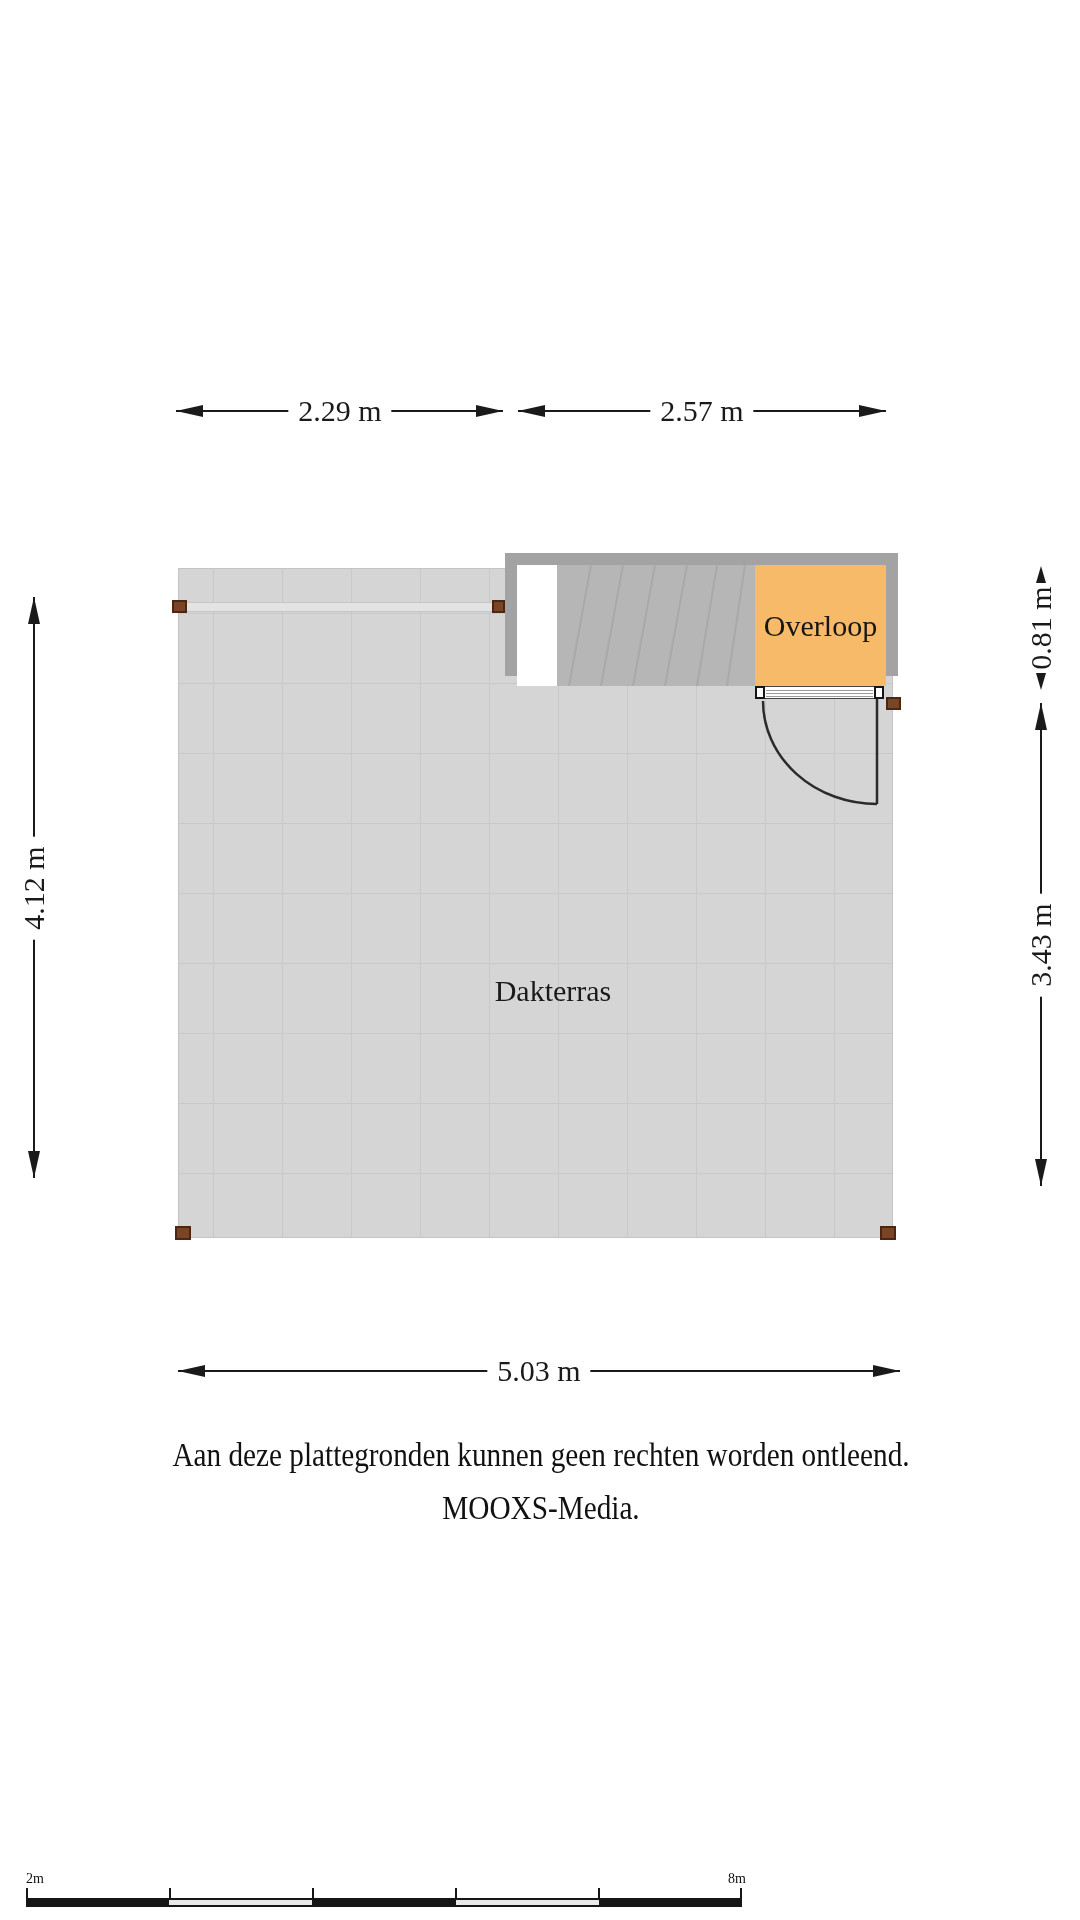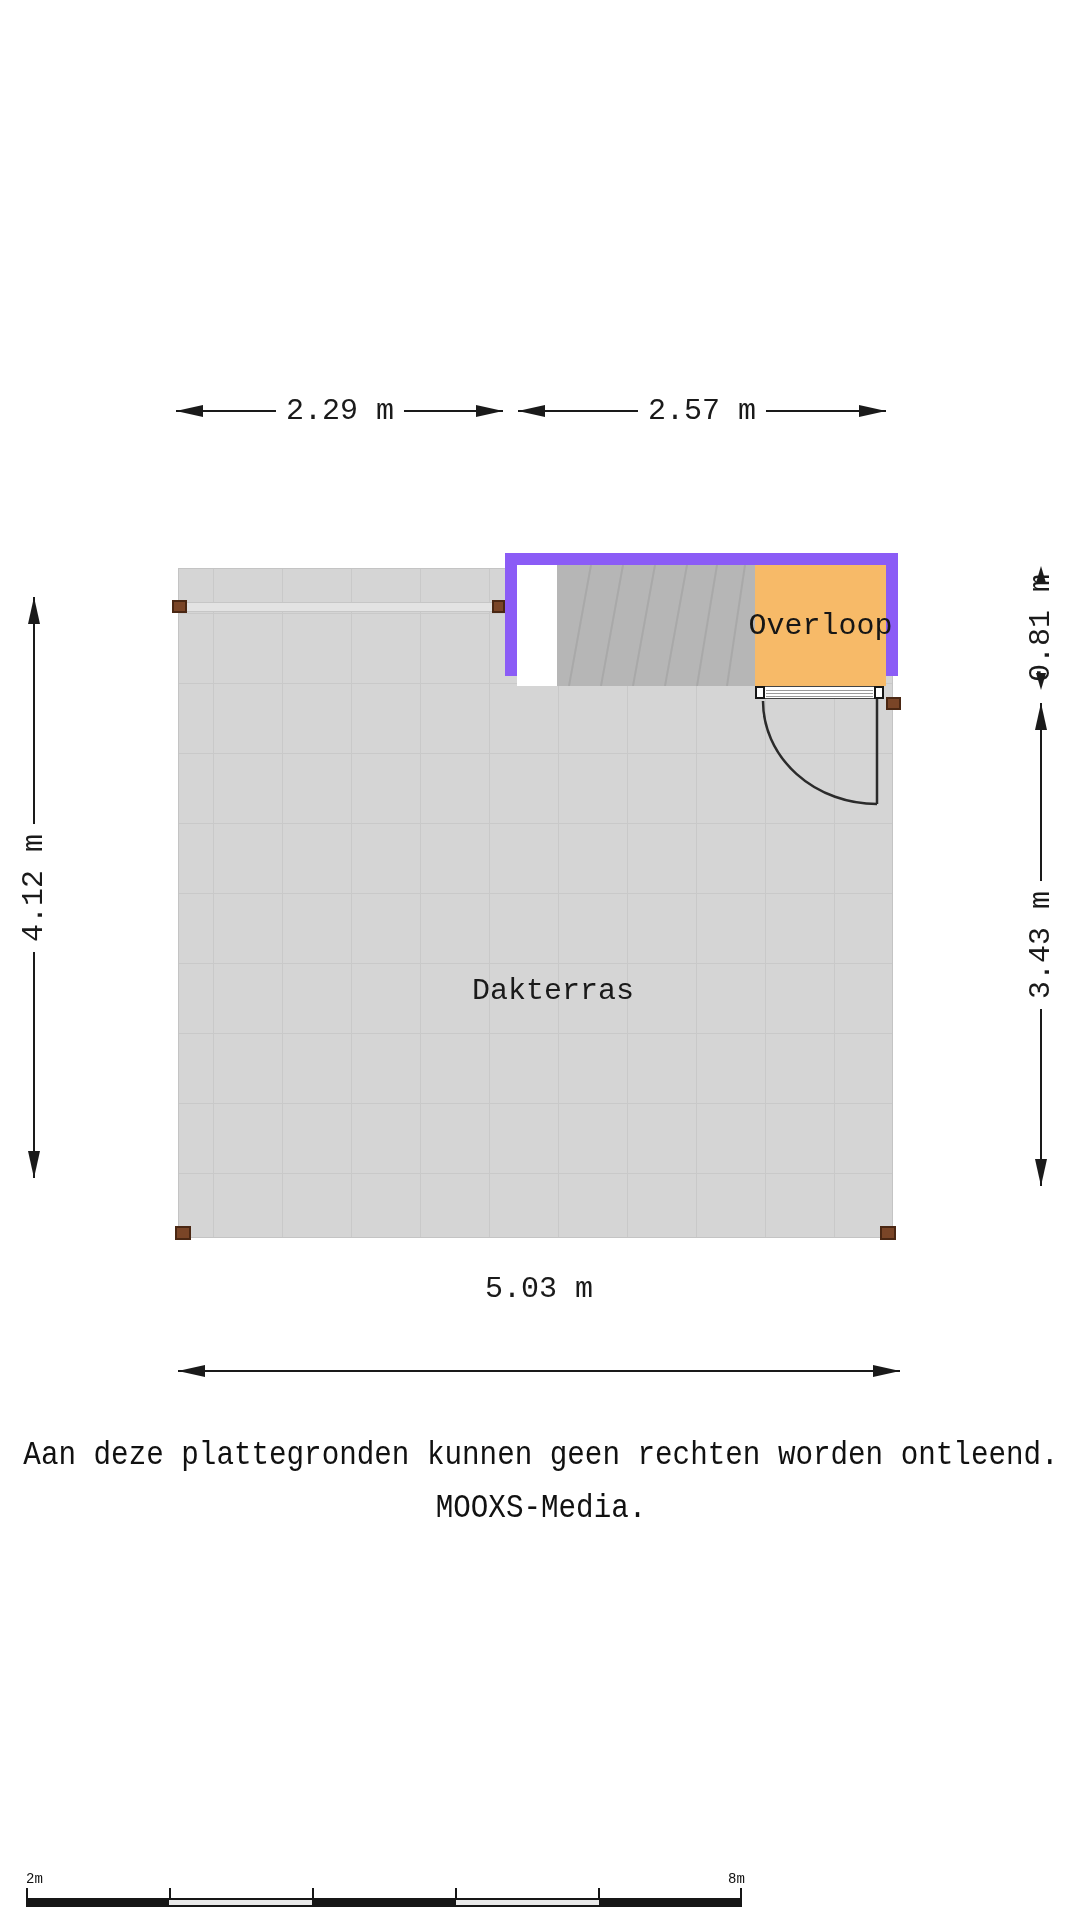--- a/index.html
+++ b/index.html
@@ -1,18 +1,18 @@
 <!DOCTYPE html>
 <html><head>
 <meta charset="utf-8">
 <style>
   html,body { margin:0; padding:0; background:#ffffff; }
   #page {
     position:relative; width:1080px; height:1920px; background:#ffffff;
-    font-family:Liberation Mono, monospace; color:#1a1a1a; overflow:hidden;
+    font-family:Liberation Serif, serif; color:#1a1a1a; overflow:hidden;
   }
   
   .dline-h { position:absolute; height:2px; background:#1a1a1a; }
   .dline-v { position:absolute; width:2px;  background:#1a1a1a; }
   .ah { position:absolute; width:0; height:0; }
   .ah-left  { border-top:6px solid transparent; border-bottom:6px solid transparent; border-right:27px solid #1a1a1a; }
   .ah-right { border-top:6px solid transparent; border-bottom:6px solid transparent; border-left:27px solid #1a1a1a; }
   .ah-up    { border-left:6px solid transparent; border-right:6px solid transparent; border-bottom:27px solid #1a1a1a; }
   .ah-down  { border-left:6px solid transparent; border-right:6px solid transparent; border-top:27px solid #1a1a1a; }
   .ah-up.small    { border-left-width:5px; border-right-width:5px; border-bottom-width:17px; }
@@ -33,21 +33,21 @@
     background-size:69px 100%, 100% 70px;
     background-position:34px 0, 0 44px;
     border:1px solid #c4c4c4; box-sizing:border-box; z-index:1;
   }
   #railing {
     position:absolute; left:178px; top:602px; width:329px; height:10px;
     background:#e3e3e3; border-top:1px solid #c6c6c6; border-bottom:1px solid #c6c6c6;
     box-sizing:border-box; z-index:2;
   }
   .post { position:absolute; background:#7a4527; border:2px solid #4a2713; box-sizing:border-box; z-index:5; }
-  #overloop-box { position:absolute; left:505px; top:553px; width:393px; height:123px; background:#8b5cf6; z-index:3; }
+  #overloop-box { position:absolute; left:505px; top:553px; width:393px; height:123px; background:#a3a3a3; z-index:3; }
   #overloop-inner { position:absolute; left:12px; top:12px; width:369px; height:121px; display:flex; }
   #void-opening { width:40px; height:100%; background:#ffffff; }
   #stairs { position:relative; width:198px; height:100%; background:#b6b6b6; }
   #overloop-room { position:relative; width:131px; height:100%; background:#f7ba68; display:flex; align-items:center; justify-content:center; }
   #overloop-room .room-name { font-size:30px; color:#161616; }
   #threshold {
     position:absolute; left:755px; top:686px; width:129px; height:13px;
     background:#ffffff; z-index:4; box-sizing:border-box; border:1px solid #444;
   }
   .sill-line { position:absolute; left:10px; right:10px; height:1px; background:#9a9a9a; }
@@ -103,21 +103,21 @@
     <div class="dline-v" style="left:1040px; top:703px; height:483px;"></div>
     <div class="ah ah-up" style="left:1035px; top:703px;"></div>
     <div class="ah ah-down" style="left:1035px; top:1159px;"></div>
     <span class="dlabel dlabel-v" style="left:1041px; top:945px;">3.43 m</span>
   </div>
 
   <div>
     <div class="dline-h" style="left:178px; top:1370px; width:722px;"></div>
     <div class="ah ah-left" style="left:178px; top:1365px;"></div>
     <div class="ah ah-right" style="left:873px; top:1365px;"></div>
-    <span class="dlabel" style="left:539px; top:1289px;">5.03 m</span>
+    <span class="dlabel" style="left:539px; top:1371px;">5.03 m</span>
   </div>
 
   <div id="terrace"></div>
   <div id="railing"></div>
   <span class="dlabel on-plan" id="dakterras-label" style="position:absolute;">Dakterras</span>
 
   <div class="post" style="left:172px; top:600px; width:15px; height:13px;"></div>
   <div class="post" style="left:492px; top:600px; width:13px; height:13px;"></div>
   <div class="post" style="left:886px; top:697px; width:15px; height:13px;"></div>
   <div class="post" style="left:175px; top:1226px; width:16px; height:14px;"></div>

